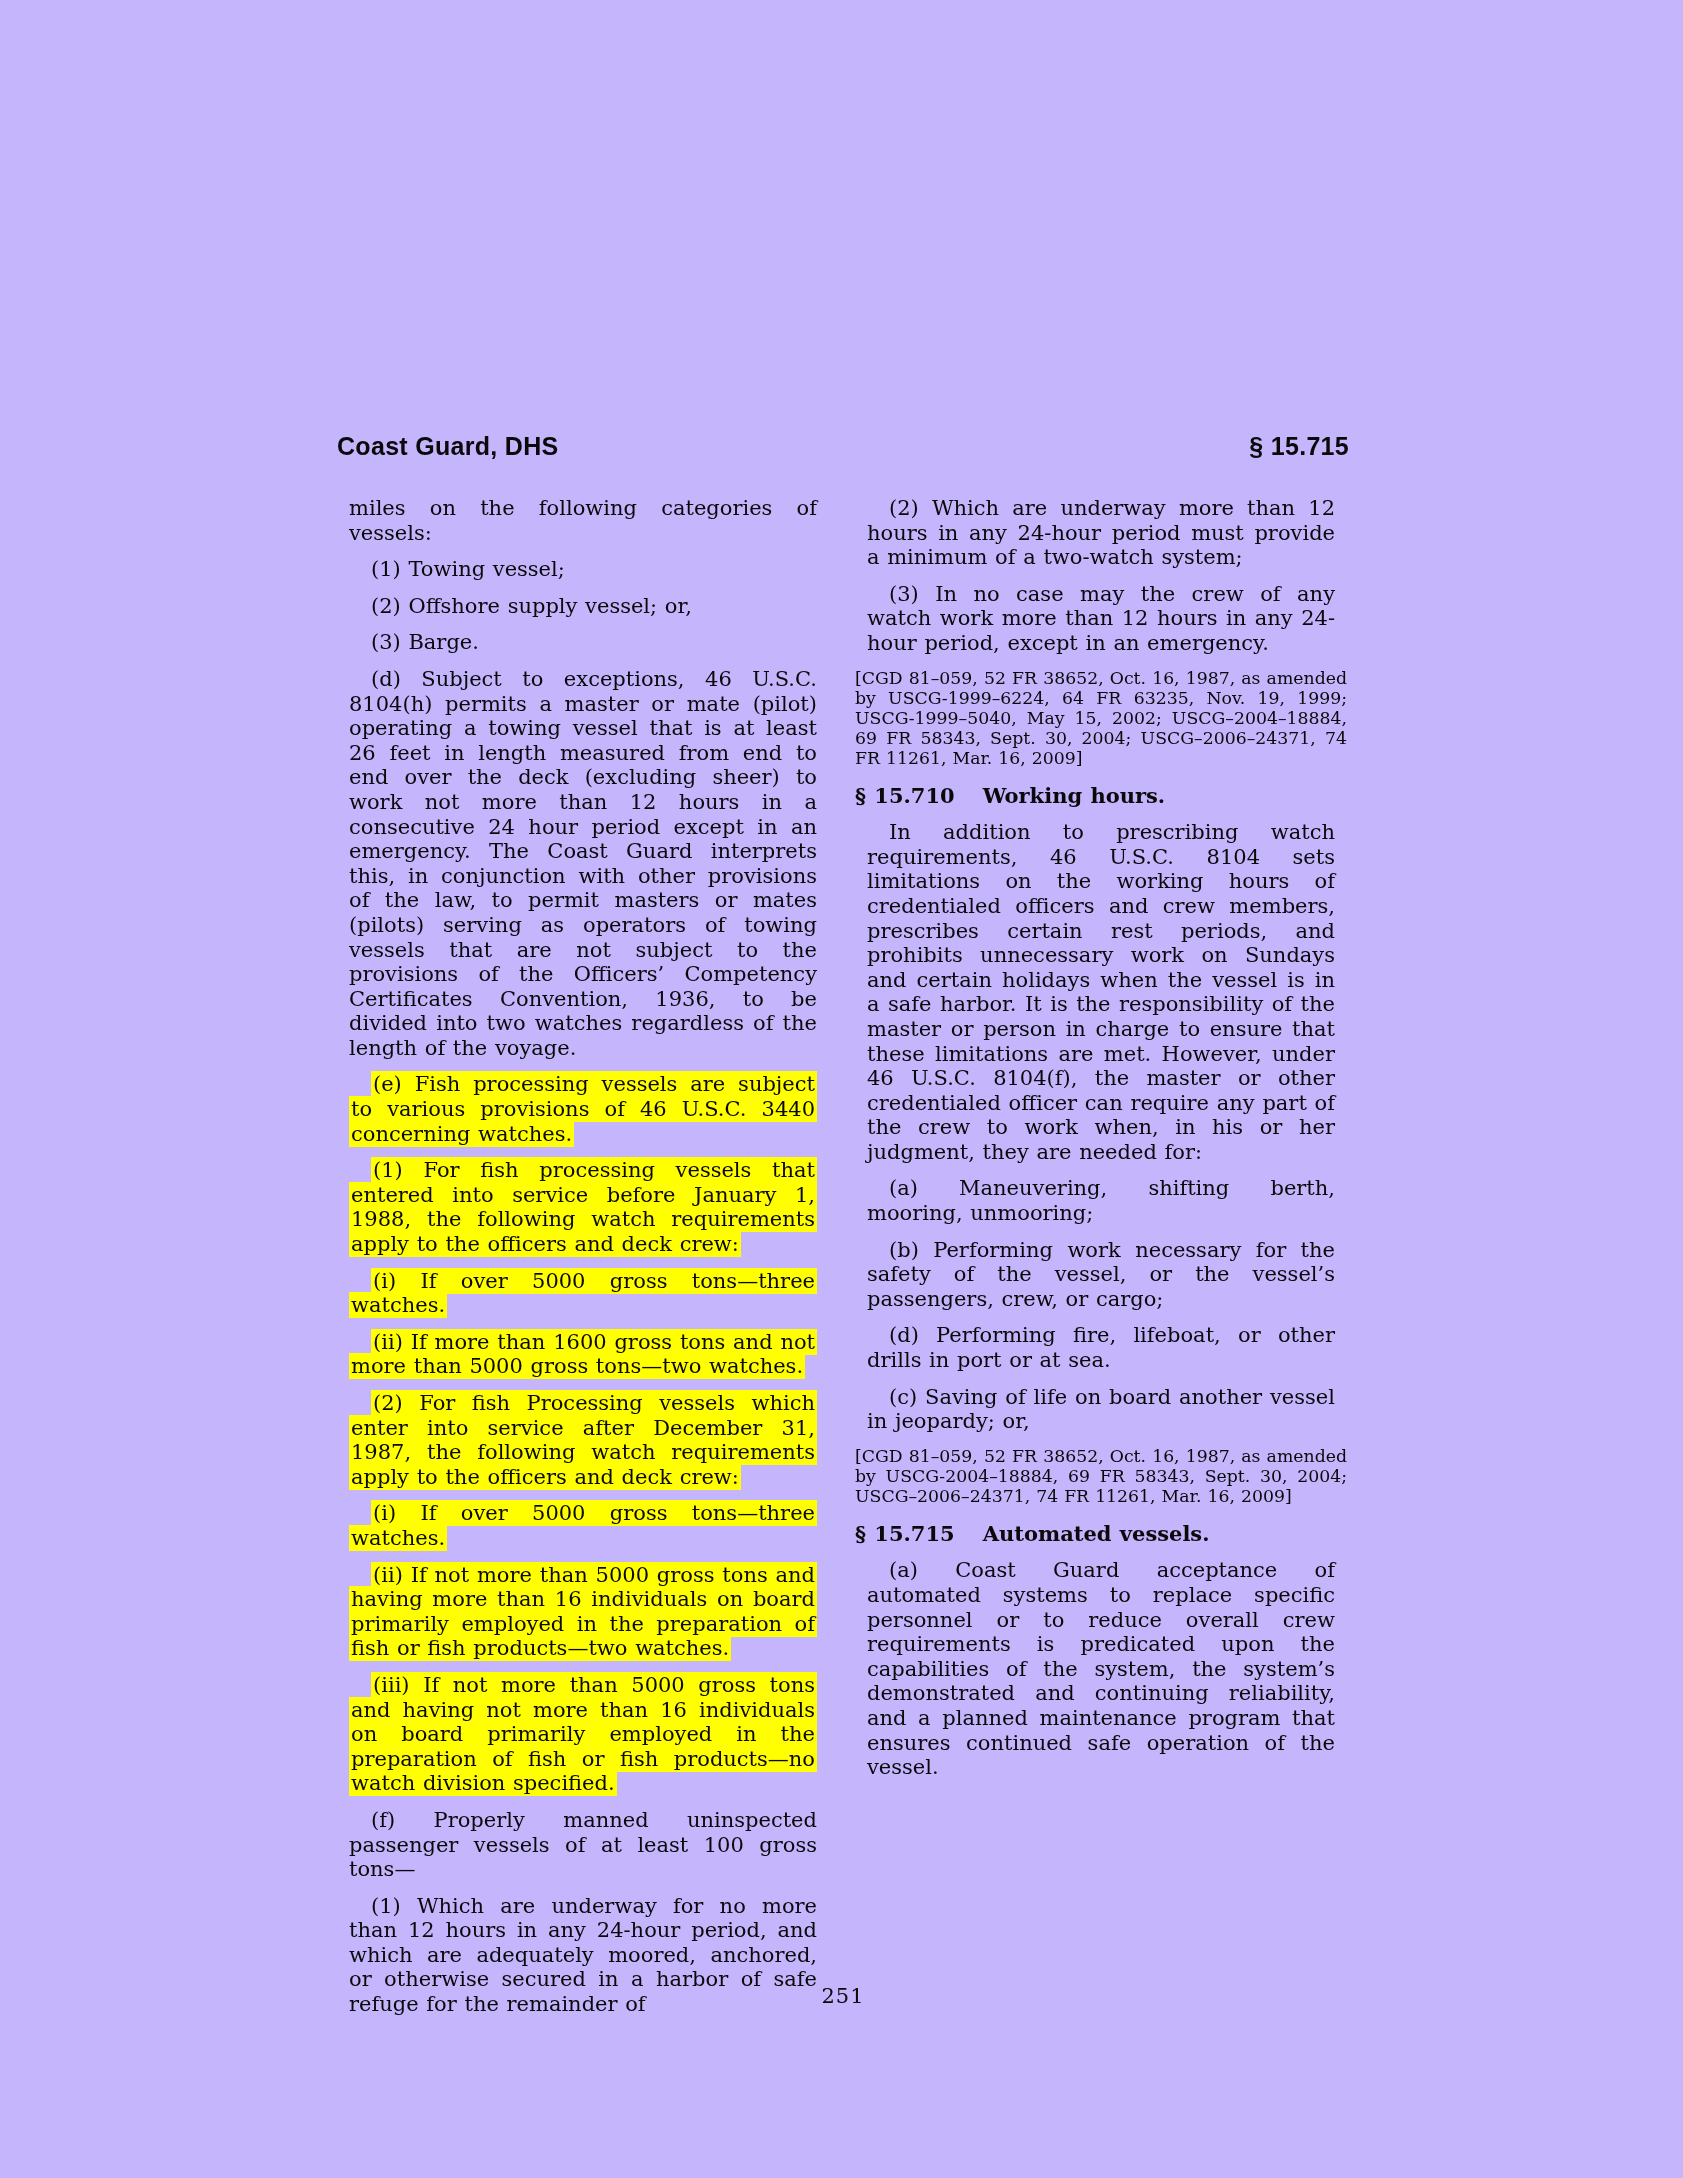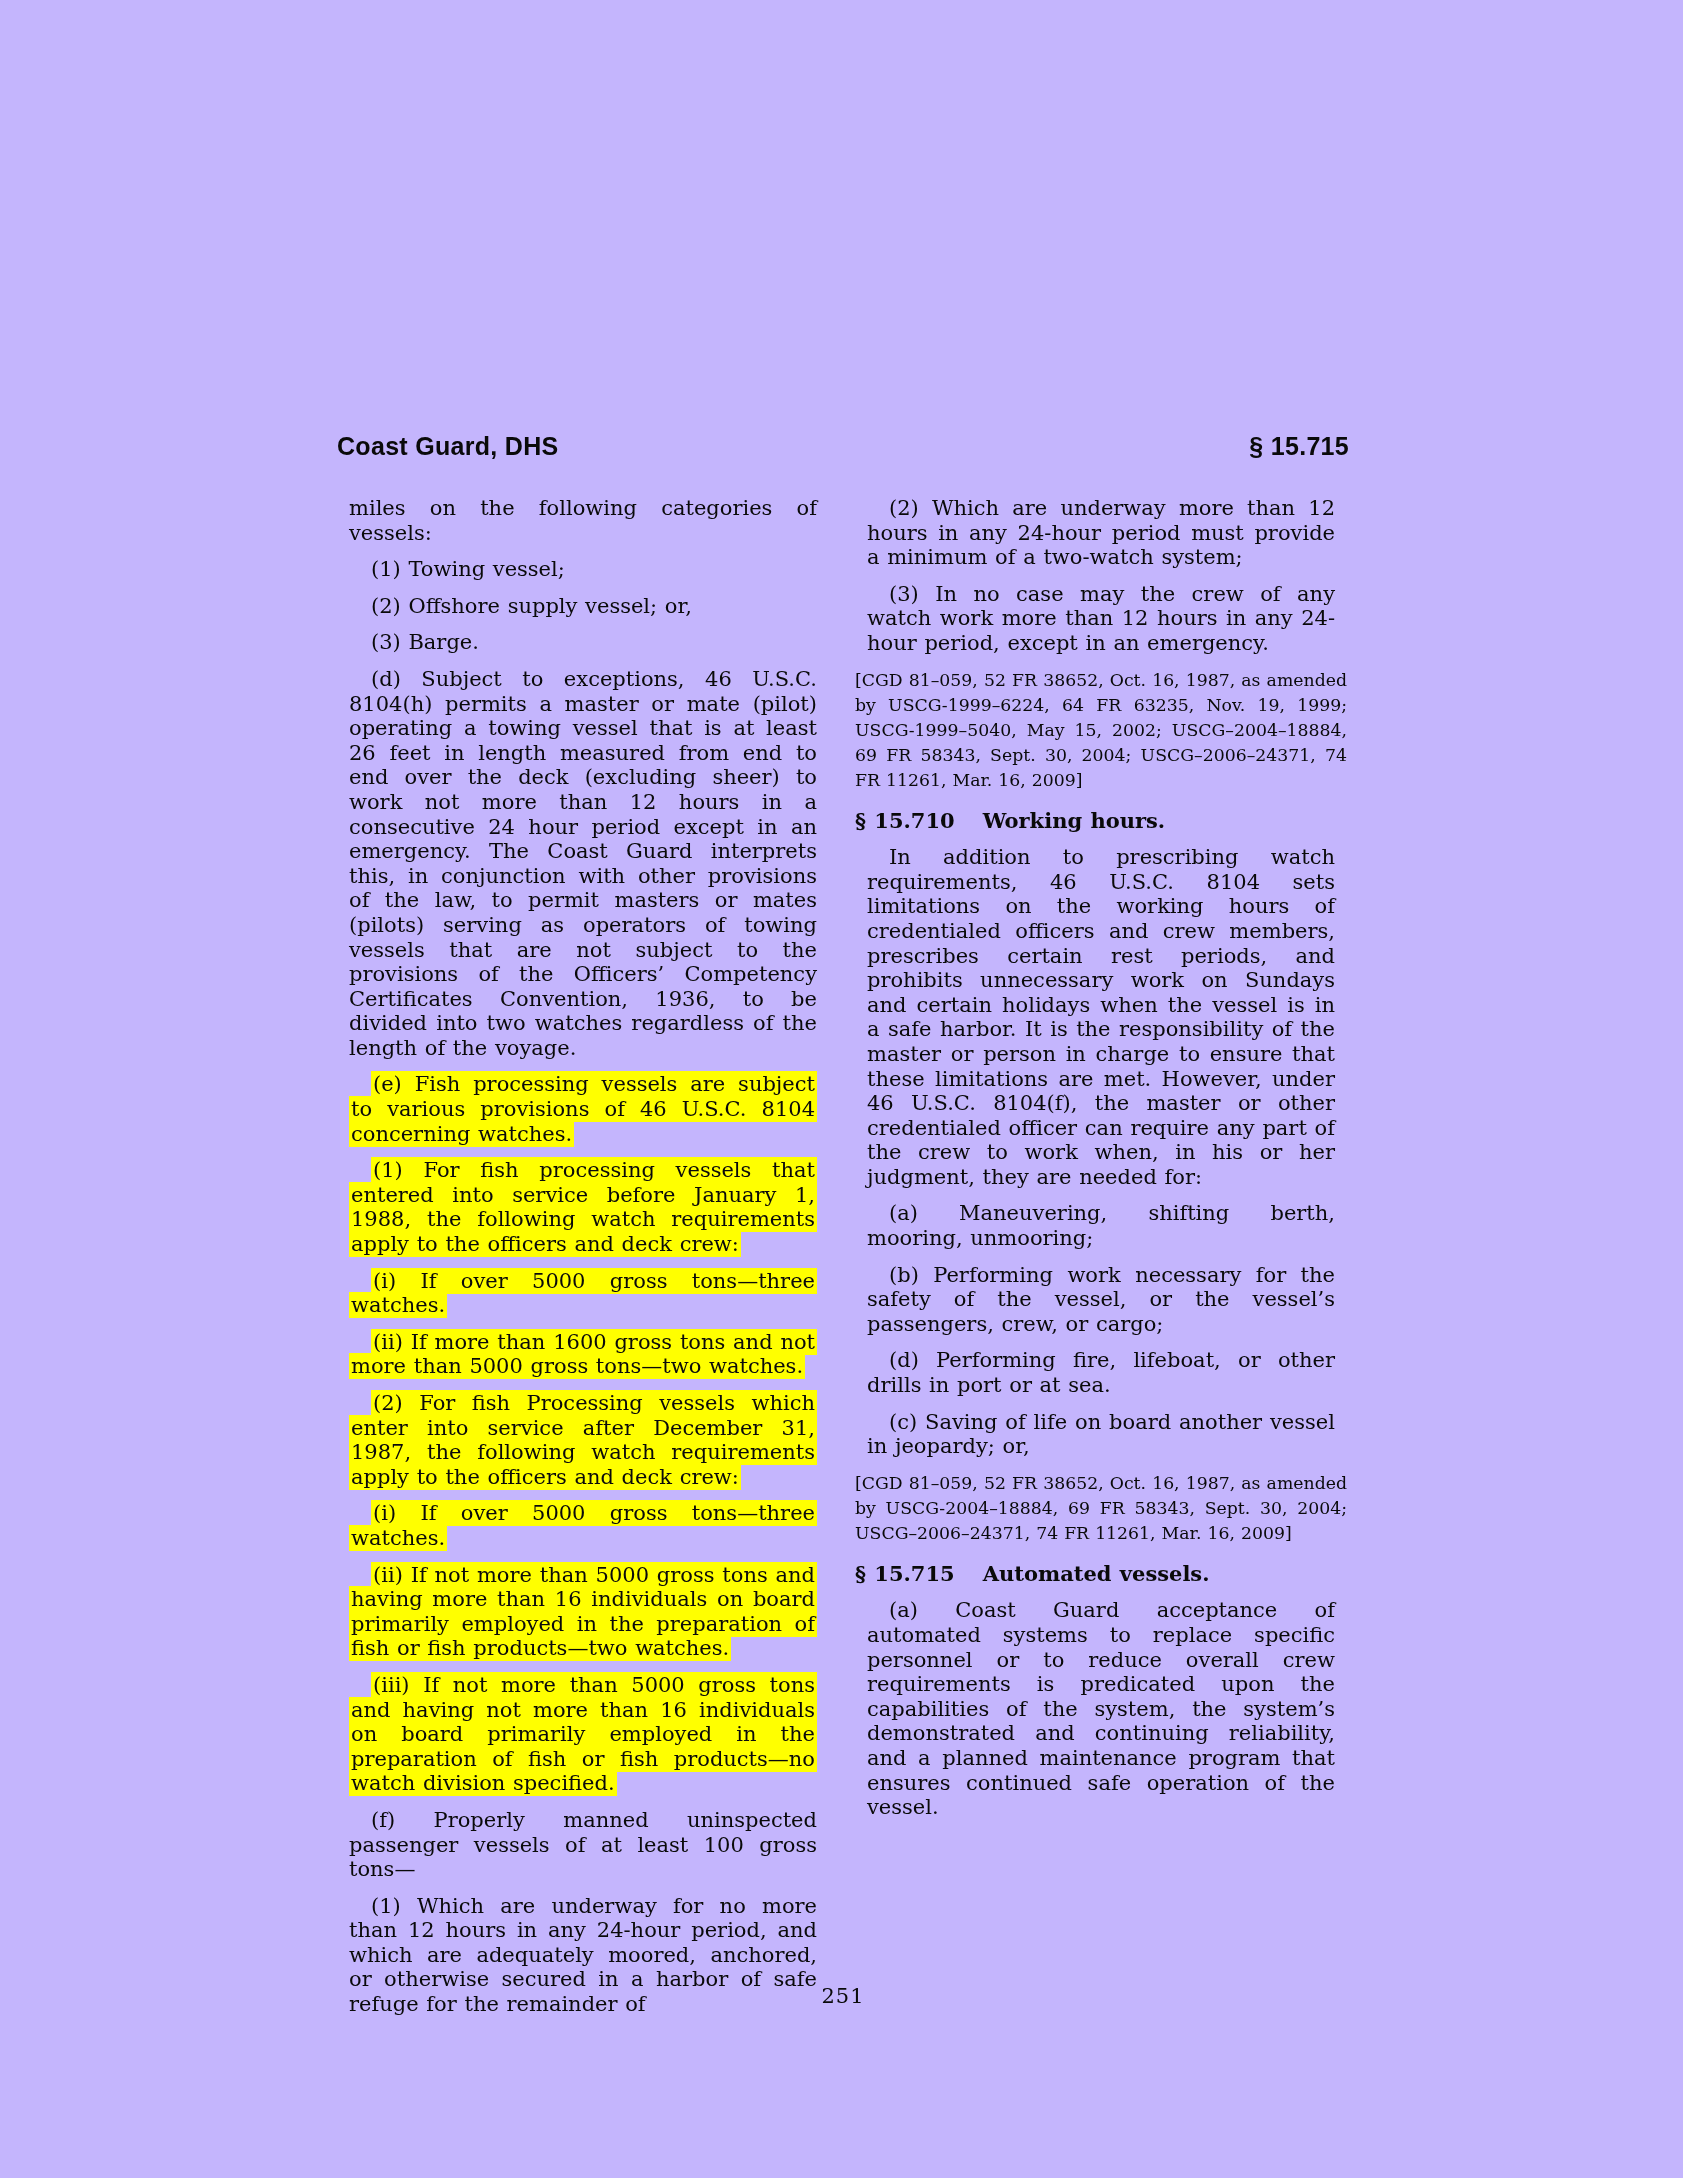--- a/index.html
+++ b/index.html
@@ -48,21 +48,21 @@
 
   .hl {
     background: #ffff00;
     padding: 1px 2px;
     box-decoration-break: clone;
     -webkit-box-decoration-break: clone;
   }
 
   .para.citation {
     font-size: 17.3px;
-    line-height: 25px;
+    line-height: 20px;
     text-indent: 0;
     margin: 4px 0 12px 0;
     word-spacing: 0.5px;
   }
 
   .para.heading {
     font-weight: bold;
     font-size: 21px;
     text-align: left;
     text-indent: 0;
@@ -89,21 +89,21 @@
     <span>Coast Guard, DHS</span>
     <span>§ 15.715</span>
   </div>
 
   <div class="col col-left" id="col-left">
       <div class="para body noindent">miles on the following categories of vessels:</div>
       <div class="para body">(1) Towing vessel;</div>
       <div class="para body">(2) Offshore supply vessel; or,</div>
       <div class="para body">(3) Barge.</div>
       <div class="para body">(d) Subject to exceptions, 46 U.S.C. 8104(h) permits a master or mate (pilot) operating a towing vessel that is at least 26 feet in length measured from end to end over the deck (excluding sheer) to work not more than 12 hours in a consecutive 24 hour period except in an emergency. The Coast Guard interprets this, in conjunction with other provisions of the law, to permit masters or mates (pilots) serving as operators of towing vessels that are not subject to the provisions of the Officers’ Competency Certificates Convention, 1936, to be divided into two watches regardless of the length of the voyage.</div>
-      <div class="para body"><span class="hl">(e) Fish processing vessels are subject to various provisions of 46 U.S.C. 8104 concerning watches.</span></div>
+      <div class="para body"><span class="hl">(e) Fish processing vessels are subject to various provisions of 46 U.S.C. 3440 concerning watches.</span></div>
       <div class="para body"><span class="hl">(1) For fish processing vessels that entered into service before January 1, 1988, the following watch requirements apply to the officers and deck crew:</span></div>
       <div class="para body"><span class="hl">(i) If over 5000 gross tons—three watches.</span></div>
       <div class="para body"><span class="hl">(ii) If more than 1600 gross tons and not more than 5000 gross tons—two watches.</span></div>
       <div class="para body"><span class="hl">(2) For fish Processing vessels which enter into service after December 31, 1987, the following watch requirements apply to the officers and deck crew:</span></div>
       <div class="para body"><span class="hl">(i) If over 5000 gross tons—three watches.</span></div>
       <div class="para body"><span class="hl">(ii) If not more than 5000 gross tons and having more than 16 individuals on board primarily employed in the preparation of fish or fish products—two watches.</span></div>
       <div class="para body"><span class="hl">(iii) If not more than 5000 gross tons and having not more than 16 individuals on board primarily employed in the preparation of fish or fish products—no watch division specified.</span></div>
       <div class="para body">(f) Properly manned uninspected passenger vessels of at least 100 gross tons—</div>
       <div class="para body">(1) Which are underway for no more than 12 hours in any 24-hour period, and which are adequately moored, anchored, or otherwise secured in a harbor of safe refuge for the remainder of</div>
     </div>

